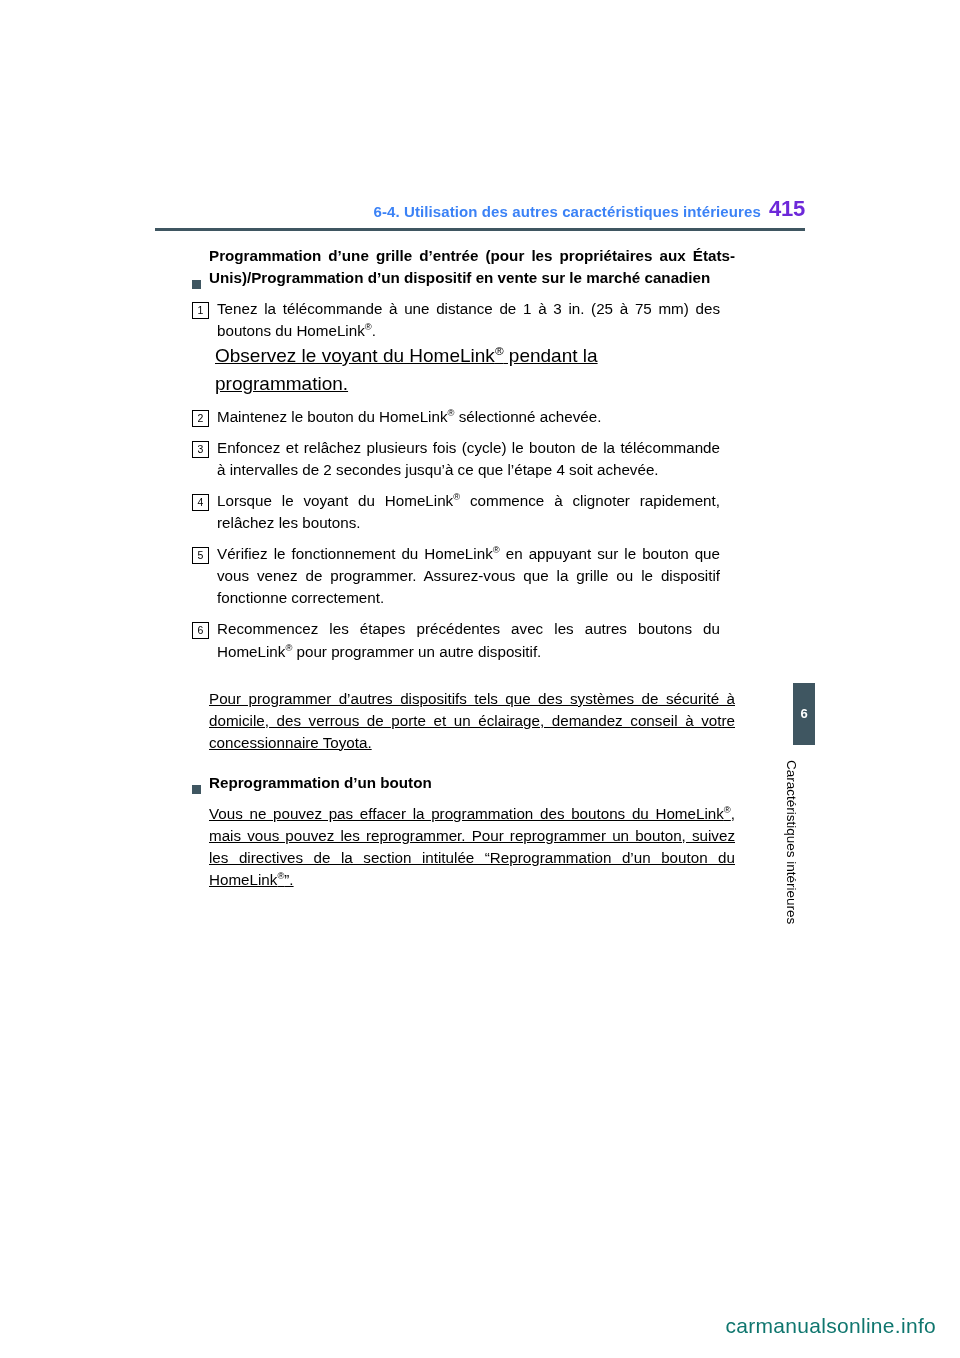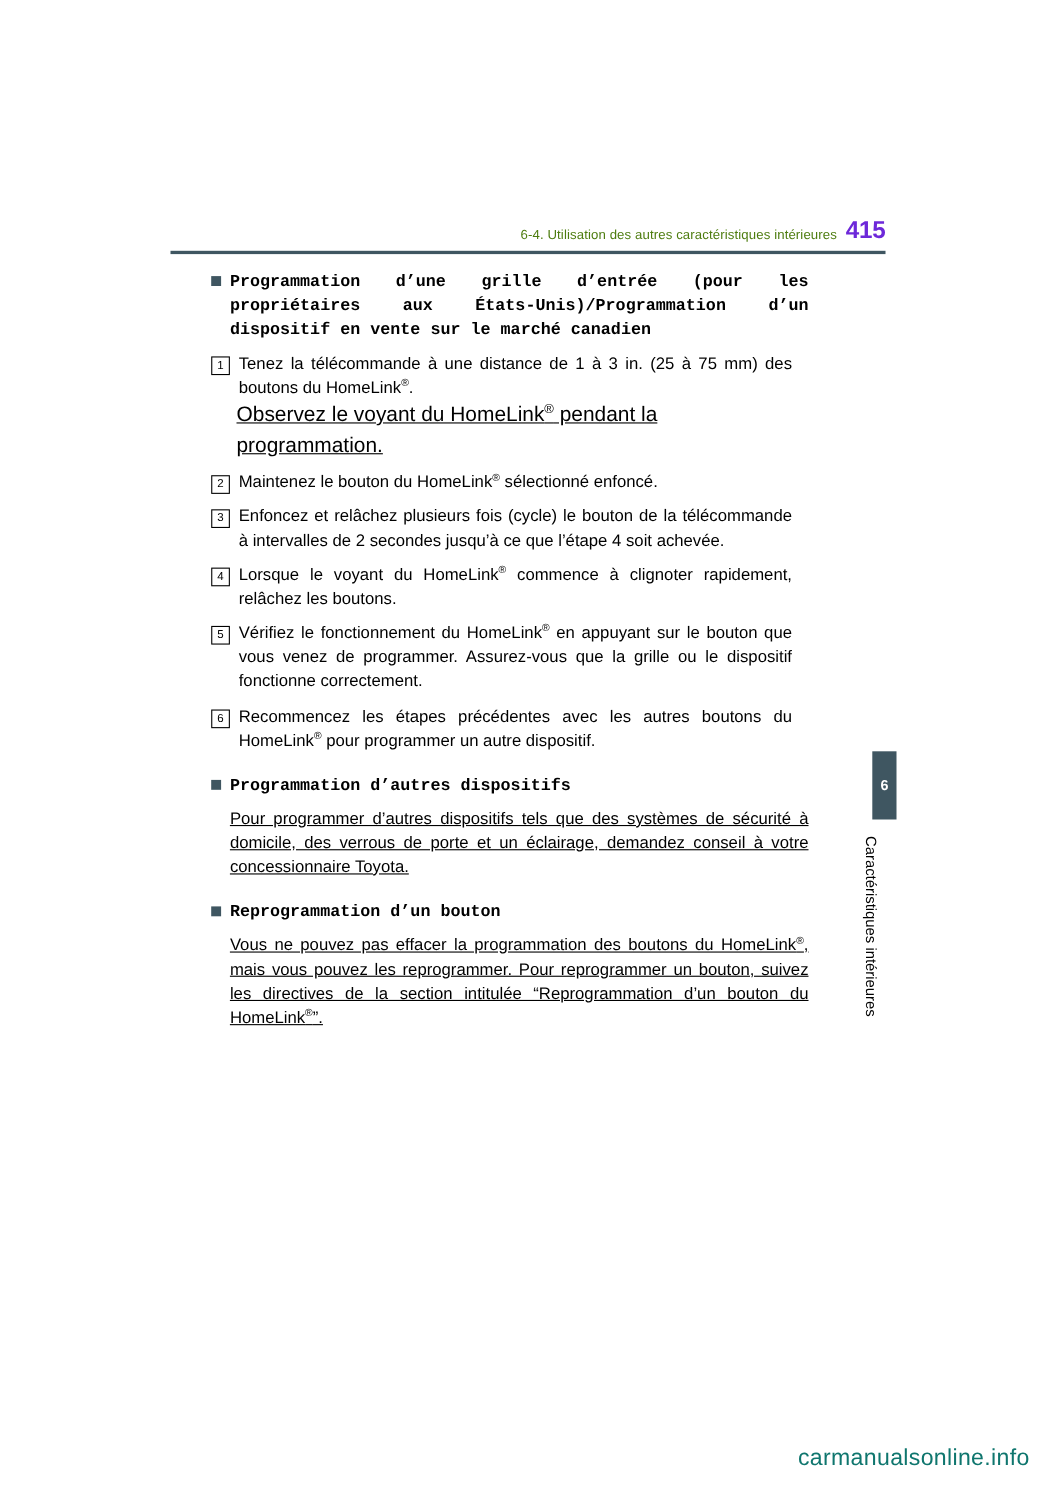--- a/index.html
+++ b/index.html
@@ -26,24 +26,25 @@
   .header {
     position: absolute;
     left: 155px;
     top: 196px;
     width: 650px;
     display: flex;
     align-items: flex-end;
     justify-content: flex-end;
   }
   .header-title {
-    font-size: 12px;
-    color: #4d7c0f;
+    font-size: 15px;
+    color: #3b82f6;
     letter-spacing: 0.1px;
     padding-bottom: 2px;
+    font-weight: bold;
   }
   .header-pageno {
     font-size: 22px;
     font-weight: bold;
     color: #6d28d9;
     margin-left: 8px;
     letter-spacing: -0.2px;
   }
   .header-rule {
     position: absolute;
@@ -57,23 +58,22 @@
   
   .content {
     position: absolute;
     left: 192px;
     top: 243px;
     width: 545px;
   }
 
   .sect-head {
     display: flex;
-    align-items: flex-start;
+    align-items: flex-end;
     margin-top: 2px;
-    font-family: Liberation Mono, monospace;
   }
   .sq {
     width: 9px;
     height: 9px;
     background: #3f5661;
     margin-top: 6px;
     margin-right: 8px;
     flex: 0 0 auto;
   }
   .sect-title {
@@ -198,21 +198,21 @@
 
     <div class="step">
       <span class="num">1</span>
       <span class="step-text"><span>Tenez la télécommande à une distance de 1 à 3 in. (25 à 75 mm) des boutons du HomeLink</span><sup>®</sup><span>.</span></span>
     </div>
 
     <div class="note"><span>Observez le voyant du HomeLink</span><sup>®</sup><span> pendant la programmation.</span></div>
 
     <div class="step">
       <span class="num">2</span>
-      <span class="step-text"><span>Maintenez le bouton du HomeLink</span><sup>®</sup><span> sélectionné enfoncé.</span></span>
+      <span class="step-text"><span>Maintenez le bouton du HomeLink</span><sup>®</sup><span> sélectionné achevée.</span></span>
     </div>
 
     <div class="step">
       <span class="num">3</span>
       <span class="step-text">Enfoncez et relâchez plusieurs fois (cycle) le bouton de la télécommande à intervalles de 2 secondes jusqu’à ce que l’étape 4 soit achevée.</span>
     </div>
 
     <div class="step">
       <span class="num">4</span>
       <span class="step-text"><span>Lorsque le voyant du HomeLink</span><sup>®</sup><span> commence à clignoter rapidement, relâchez les boutons.</span></span>
@@ -223,24 +223,20 @@
       <span class="step-text"><span>Vérifiez le fonctionnement du HomeLink</span><sup>®</sup><span> en appuyant sur le bouton que vous venez de programmer. Assurez-vous que la grille ou le dispositif fonctionne correctement.</span></span>
     </div>
 
     <div class="step">
       <span class="num">6</span>
       <span class="step-text"><span>Recommencez les étapes précédentes avec les autres boutons du HomeLink</span><sup>®</sup><span> pour programmer un autre dispositif.</span></span>
     </div>
 
     <div class="gap-md"></div>
 
-    <div class="sect-head">
-      <span class="sq"></span>
-      <span class="sect-title">Programmation d’autres dispositifs</span>
-    </div>
     <div class="gap-sm"></div>
     <div class="para para-just">Pour programmer d’autres dispositifs tels que des systèmes de sécurité à domicile, des verrous de porte et un éclairage, demandez conseil à votre concessionnaire Toyota.</div>
 
     <div class="gap-md"></div>
 
     <div class="sect-head">
       <span class="sq"></span>
       <span class="sect-title">Reprogrammation d’un bouton</span>
     </div>
     <div class="gap-sm"></div>

